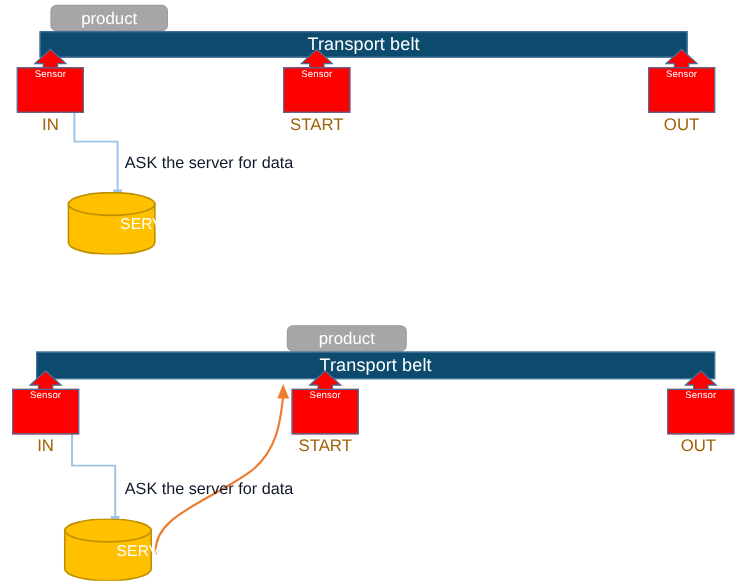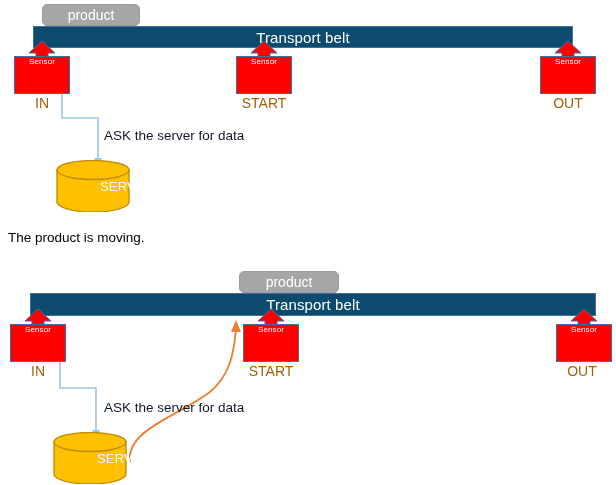--- a/index.html
+++ b/index.html
@@ -192,21 +192,20 @@
   <div class="server" style="left:56px; top:160px;">
     <svg width="74" height="52" viewBox="0 0 74 52">
       <path d="M 1,10 L 1,42 A 36,10 0 0 0 73,42 L 73,10 Z" fill="#FFC000" stroke="#BF9000" stroke-width="1.4"></path>
       <ellipse cx="37" cy="10" rx="36" ry="9.5" fill="#FFC000" stroke="#BF9000" stroke-width="1.4"></ellipse>
     </svg>
     <span class="server-text">
       <span>SERVER</span>
     </span>
   </div>
 
-  <div class="caption" style="left:8px; top:230px;">The product is moving.</div>
 
   <div class="product-tag" style="left:239px; top:271px; width:100px; height:22px;">
     <span>product</span>
   </div>
 
   <div class="belt" style="left:30px; top:293px; width:566px; height:23px;">
     <span>Transport belt</span>
   </div>
 
   <svg class="svg-layer">

